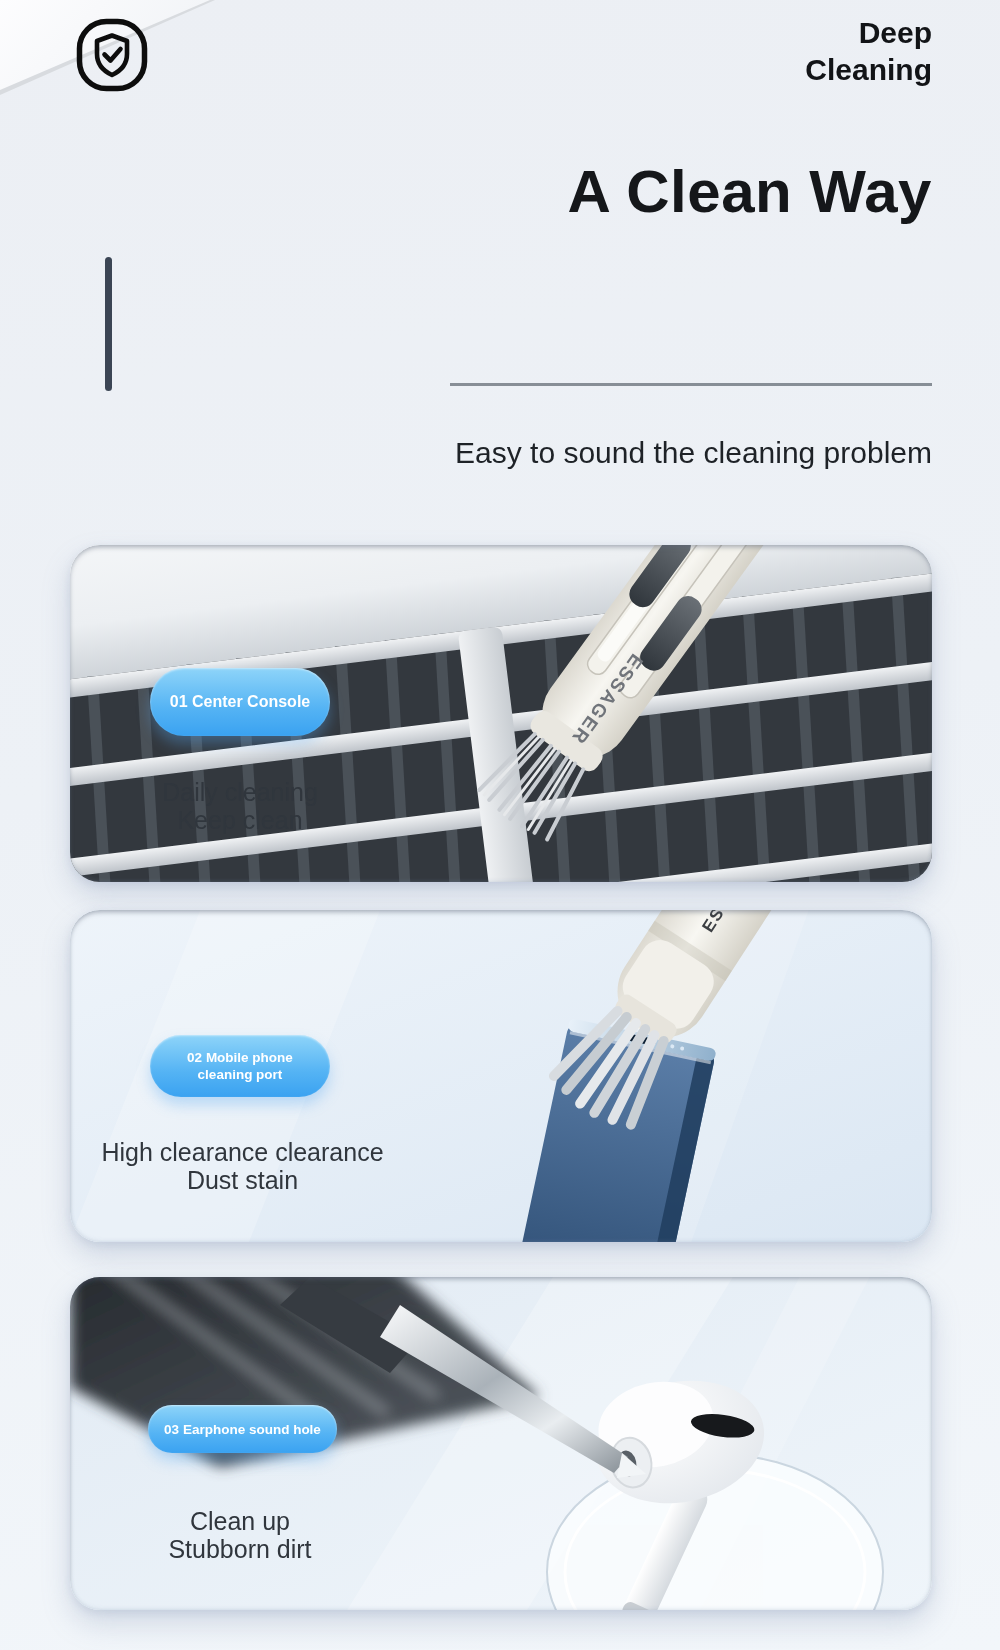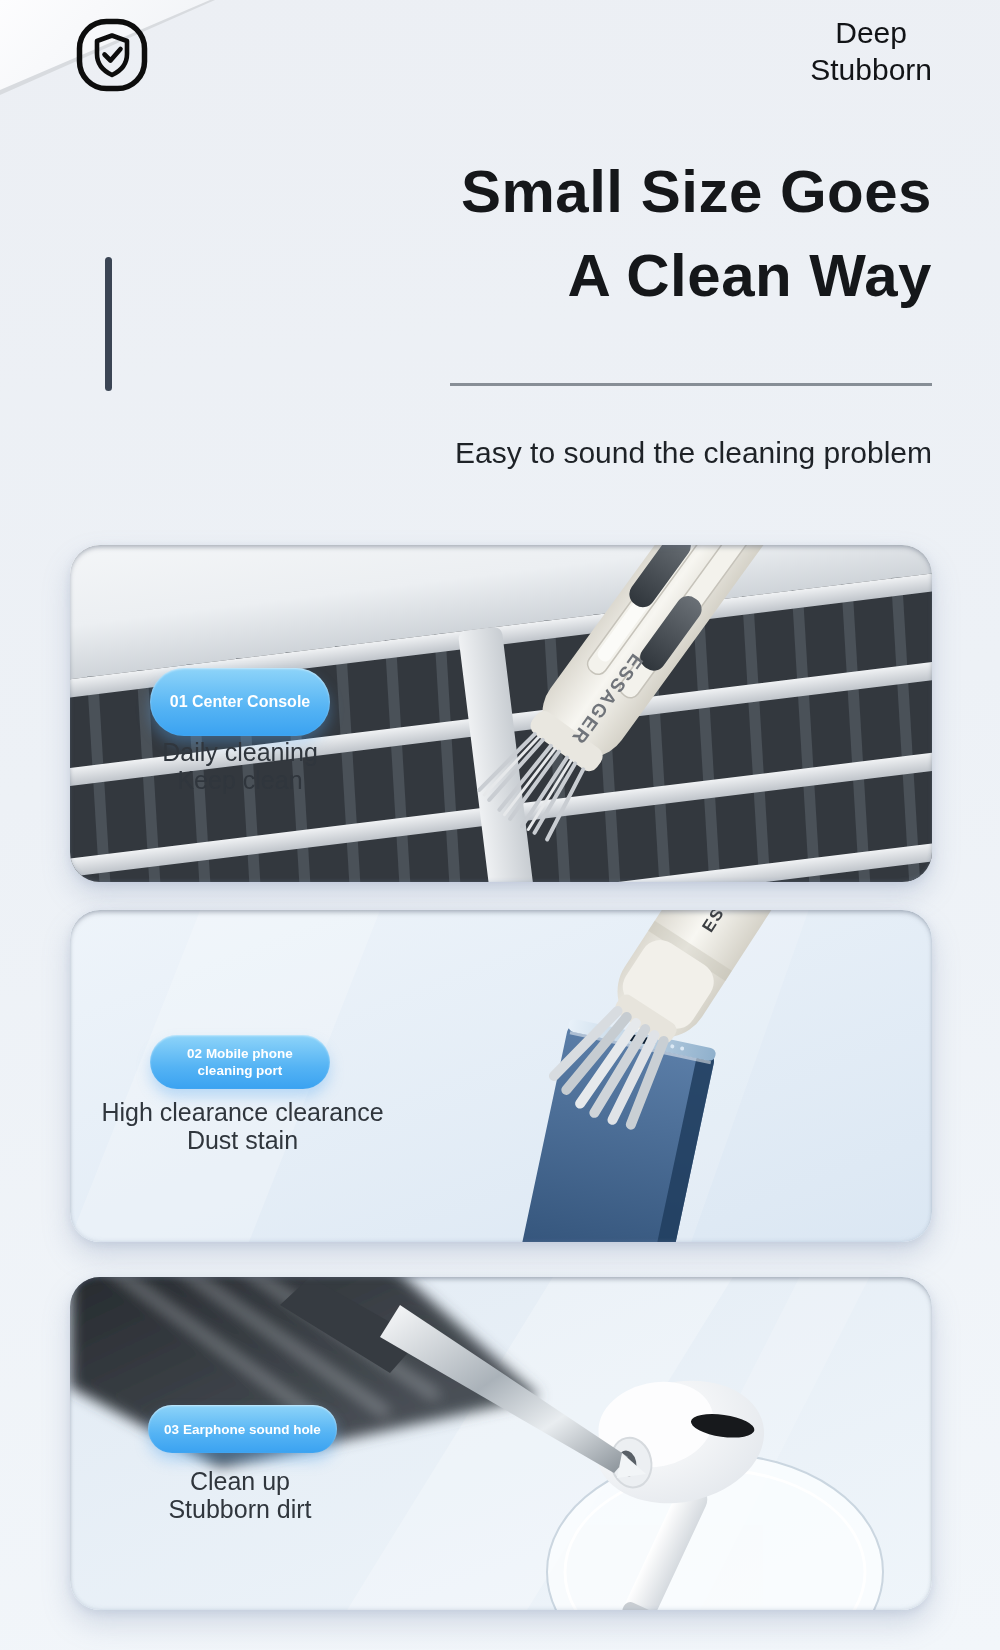--- a/index.html
+++ b/index.html
@@ -9,22 +9,22 @@
 
   
   .fold-edge{position:absolute;left:0;top:0;width:215px;height:95px;
              background:#d8dbdf;clip-path:polygon(0 0,100% 0,0 100%);}
   .fold{position:absolute;left:0;top:0;width:210px;height:90px;
         background:linear-gradient(135deg,#fdfdfe 0%,#f3f5f8 70%);
         clip-path:polygon(0 0,100% 0,0 100%);}
 
   .shield{position:absolute;left:76px;top:18px;width:72px;height:74px;}
 
-  .header-tag{position:absolute;right:68px;top:14px;text-align:center;
-              font-size:30px;font-weight:normal;line-height:37px;color:#121417;}
+  .header-tag{position:absolute;right:68px;top:14px;text-align:right;
+              font-size:30px;font-weight:bold;line-height:37px;color:#121417;}
   .header-tag span{display:block;}
 
   .title{position:absolute;right:68px;top:150px;text-align:right;
          font-size:60px;font-weight:bold;line-height:84px;color:#15171a;letter-spacing:.5px;}
   .title span{display:block;}
 
   .accent-bar{position:absolute;left:105px;top:257px;width:7px;height:134px;
               background:#3b4554;border-radius:4px;}
 
   .divider{position:absolute;left:450px;top:383px;width:482px;height:3px;background:#878e96;}
@@ -40,24 +40,24 @@
   #card1{top:545px;height:337px;}
   #card2{top:910px;height:332px;}
   #card3{top:1277px;height:333px;}
 
   .badge{position:absolute;display:flex;flex-direction:column;align-items:center;justify-content:center;
          border-radius:999px;color:#fff;font-weight:bold;text-align:center;
          background:linear-gradient(180deg,#8ed4f9 0%,#54b3f4 60%,#3aa2f1 100%);
          box-shadow:0 8px 14px rgba(90,170,240,.35),inset 0 1px 2px rgba(255,255,255,.5);}
   .badge span{display:block;}
   .badge1{left:80px;top:123px;width:180px;height:68px;font-size:16px;}
-  .badge2{left:80px;top:125px;width:180px;height:54px;font-size:13.5px;line-height:17px;}
+  .badge2{left:80px;top:125px;width:180px;height:62px;font-size:13.5px;line-height:17px;}
   .badge3{left:78px;top:128px;width:189px;height:48px;font-size:13.5px;}
 
-  .caption{position:absolute;text-align:center;color:#30363d;font-size:25px;line-height:28px;font-weight:500;}
+  .caption{position:absolute;text-align:center;color:#30363d;font-size:25px;line-height:28px;font-weight:500;margin-top:40px;}
   .caption span{display:block;}
   .caption1{left:10px;top:193px;width:320px;}
   .caption2{left:0px;top:188px;width:345px;}
   .caption3{left:10px;top:190px;width:320px;}
 </style>
 </head>
 <body>
 
 <div class="page">
 
@@ -67,25 +67,24 @@
   <div class="shield">
     <svg viewBox="0 0 72 74" width="72" height="74">
       <rect x="3.5" y="3.5" width="65" height="67" rx="27" fill="none" stroke="#0d0d0d" stroke-width="5.5"></rect>
       <path d="M36 17.5 L51 23 V36 C51 47 43.5 53.5 36 57 C28.5 53.5 21 47 21 36 V23 Z" fill="none" stroke="#0d0d0d" stroke-width="4.6" stroke-linejoin="round"></path>
       <path d="M28.5 36.5 L34.5 42.5 L44.5 31" fill="none" stroke="#0d0d0d" stroke-width="4.6" stroke-linecap="round" stroke-linejoin="round"></path>
     </svg>
   </div>
 
   <div class="header-tag">
     <span>Deep</span>
-    <span>Stubborn</span>
+    <span>Cleaning</span>
   </div>
 
   <div class="title">
-    <span>Small Size Goes</span>
     <span>A Clean Way</span>
   </div>
 
   <div class="accent-bar"></div>
   <div class="divider"></div>
 
   <div class="subtitle">Easy to sound the cleaning problem</div>
 
   <section class="card" id="card1">
     <svg class="scene" viewBox="0 0 862 337" preserveAspectRatio="none">

